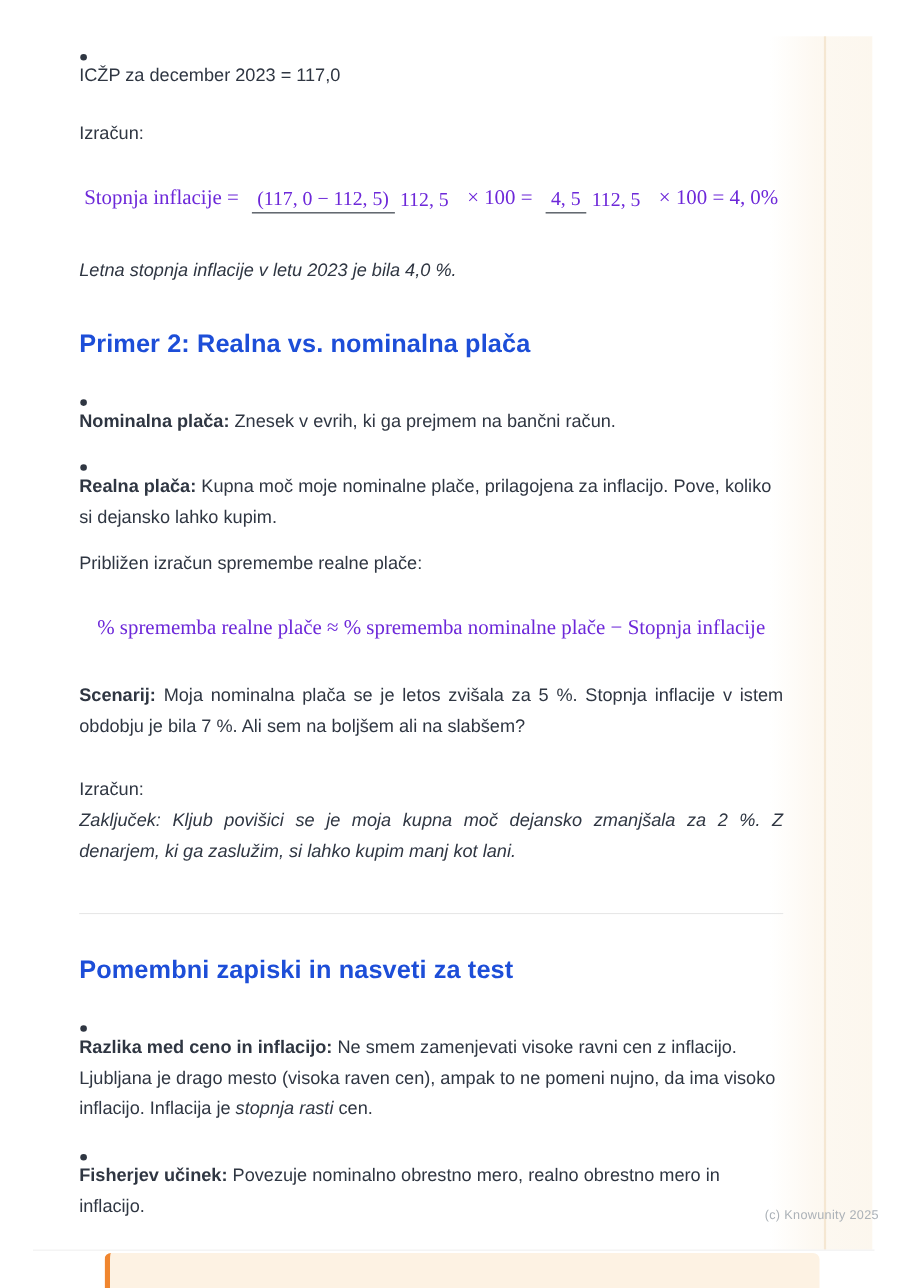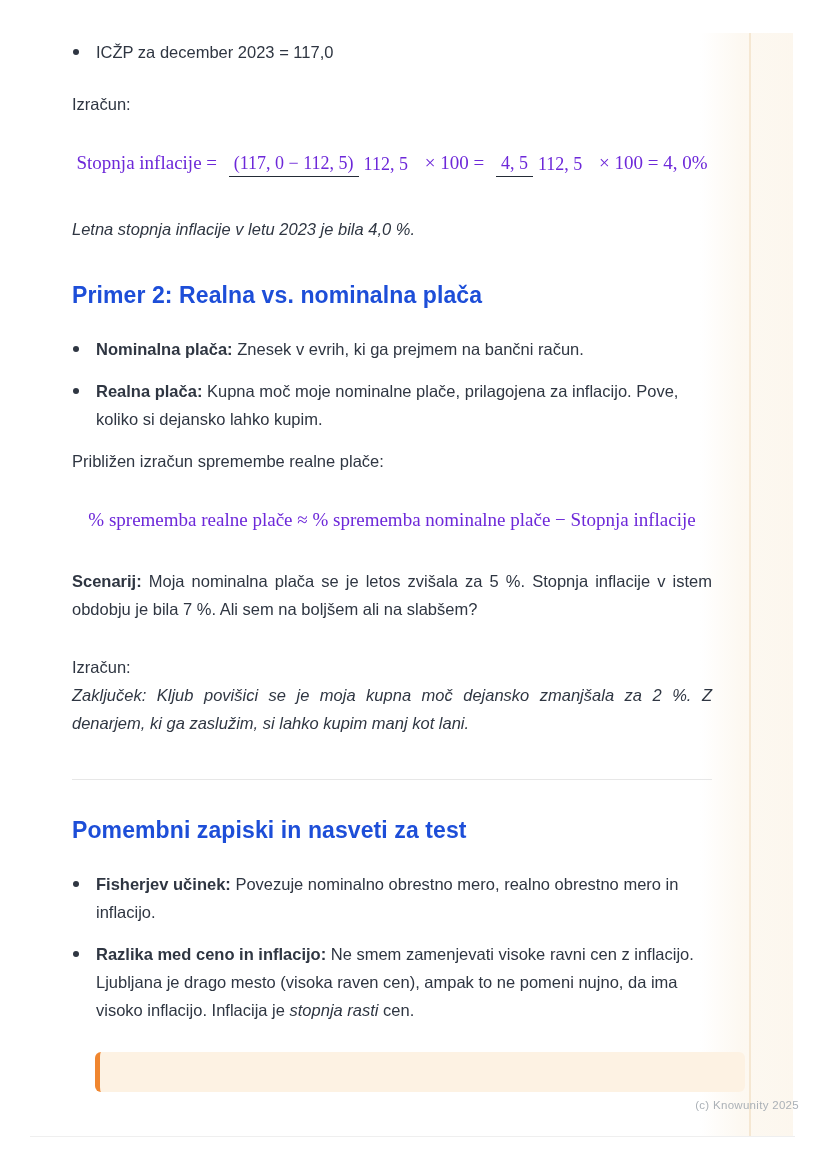--- a/index.html
+++ b/index.html
@@ -35,21 +35,21 @@
     position: absolute; top: 30px; left: 72px; width: 640px;
   }
   p, ul { margin: 0; padding: 0; }
   .body-text { font-size: 16.5px; line-height: 28px; }
   .italic { font-style: italic; }
   .bold { font-weight: 700; }
   .justify { text-align: justify; }
 
   
   .blist { list-style: none; }
-  .blist-item { display: flex; margin-bottom: 14px; }
+  .blist-item { display: flex; margin-bottom: 14px; flex-direction: column; }
   .bullet-dot {
     flex: 0 0 auto;
     width: 6px; height: 6px; border-radius: 50%;
     background: #2f3642;
     margin: 11px 17px 0 1px;
   }
 
   
   h2.tinted {
     margin: 38px 0 26px 0;
@@ -154,27 +154,27 @@
     <p class="body-text" style="margin-top:30px;">Izračun:</p>
 
 
     <p class="body-text italic justify">Zaključek: Kljub povišici se je moja kupna moč dejansko zmanjšala za 2 %. Z denarjem, ki ga zaslužim, si lahko kupim manj kot lani.</p>
 
     <hr class="divider">
 
     <h2 class="tinted" style="margin-top:36px;">Pomembni zapiski in nasveti za test</h2>
 
     <ul class="blist body-text">
+      <li class="blist-item" style="margin-bottom:16px;">
+        <span class="bullet-dot"></span>
+        <span><span class="bold">Razlika med ceno in inflacijo:</span><span> Ne smem zamenjevati visoke ravni cen z inflacijo. Ljubljana je drago mesto (visoka raven cen), ampak to ne pomeni nujno, da ima visoko inflacijo. Inflacija je </span><span class="italic">stopnja rasti</span><span> cen.</span></span>
+      </li>
       <li class="blist-item">
         <span class="bullet-dot"></span>
         <span><span class="bold">Fisherjev učinek:</span><span> Povezuje nominalno obrestno mero, realno obrestno mero in inflacijo.</span></span>
-      </li>
-      <li class="blist-item" style="margin-bottom:16px;">
-        <span class="bullet-dot"></span>
-        <span><span class="bold">Razlika med ceno in inflacijo:</span><span> Ne smem zamenjevati visoke ravni cen z inflacijo. Ljubljana je drago mesto (visoka raven cen), ampak to ne pomeni nujno, da ima visoko inflacijo. Inflacija je </span><span class="italic">stopnja rasti</span><span> cen.</span></span>
       </li>
     </ul>
 
     <div class="callout">
       
       
     </div>
 
   </div>
 

